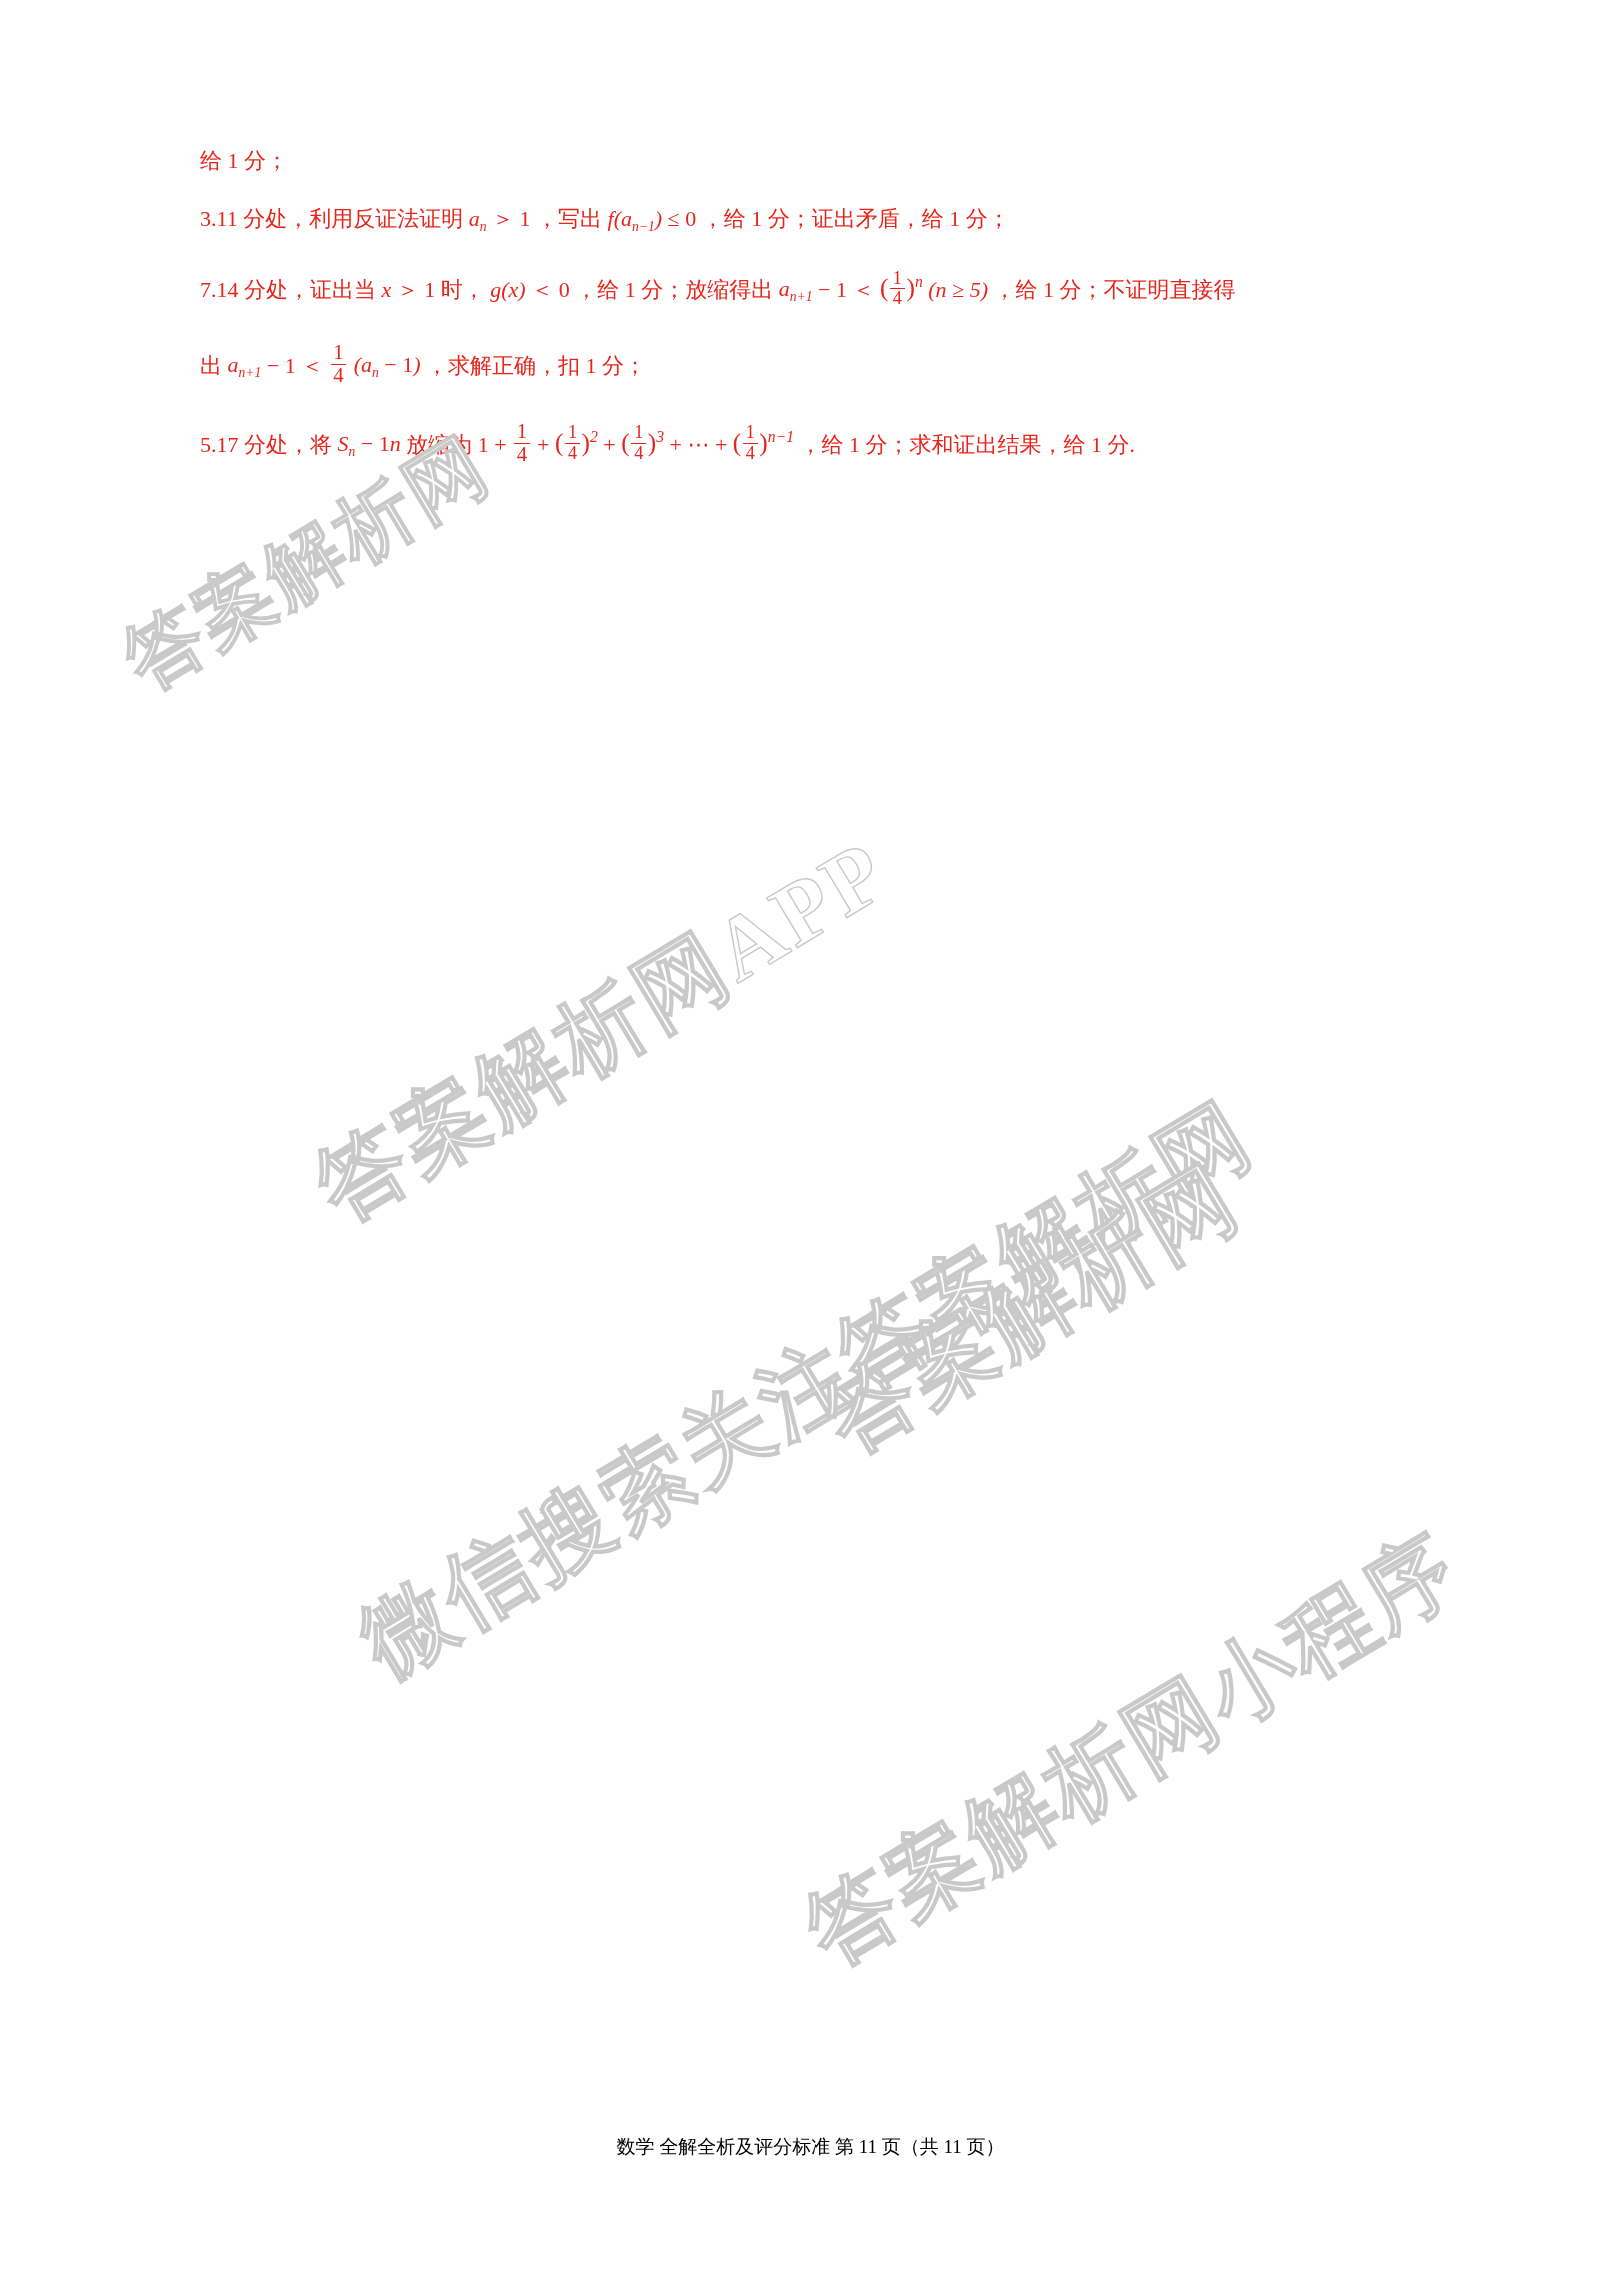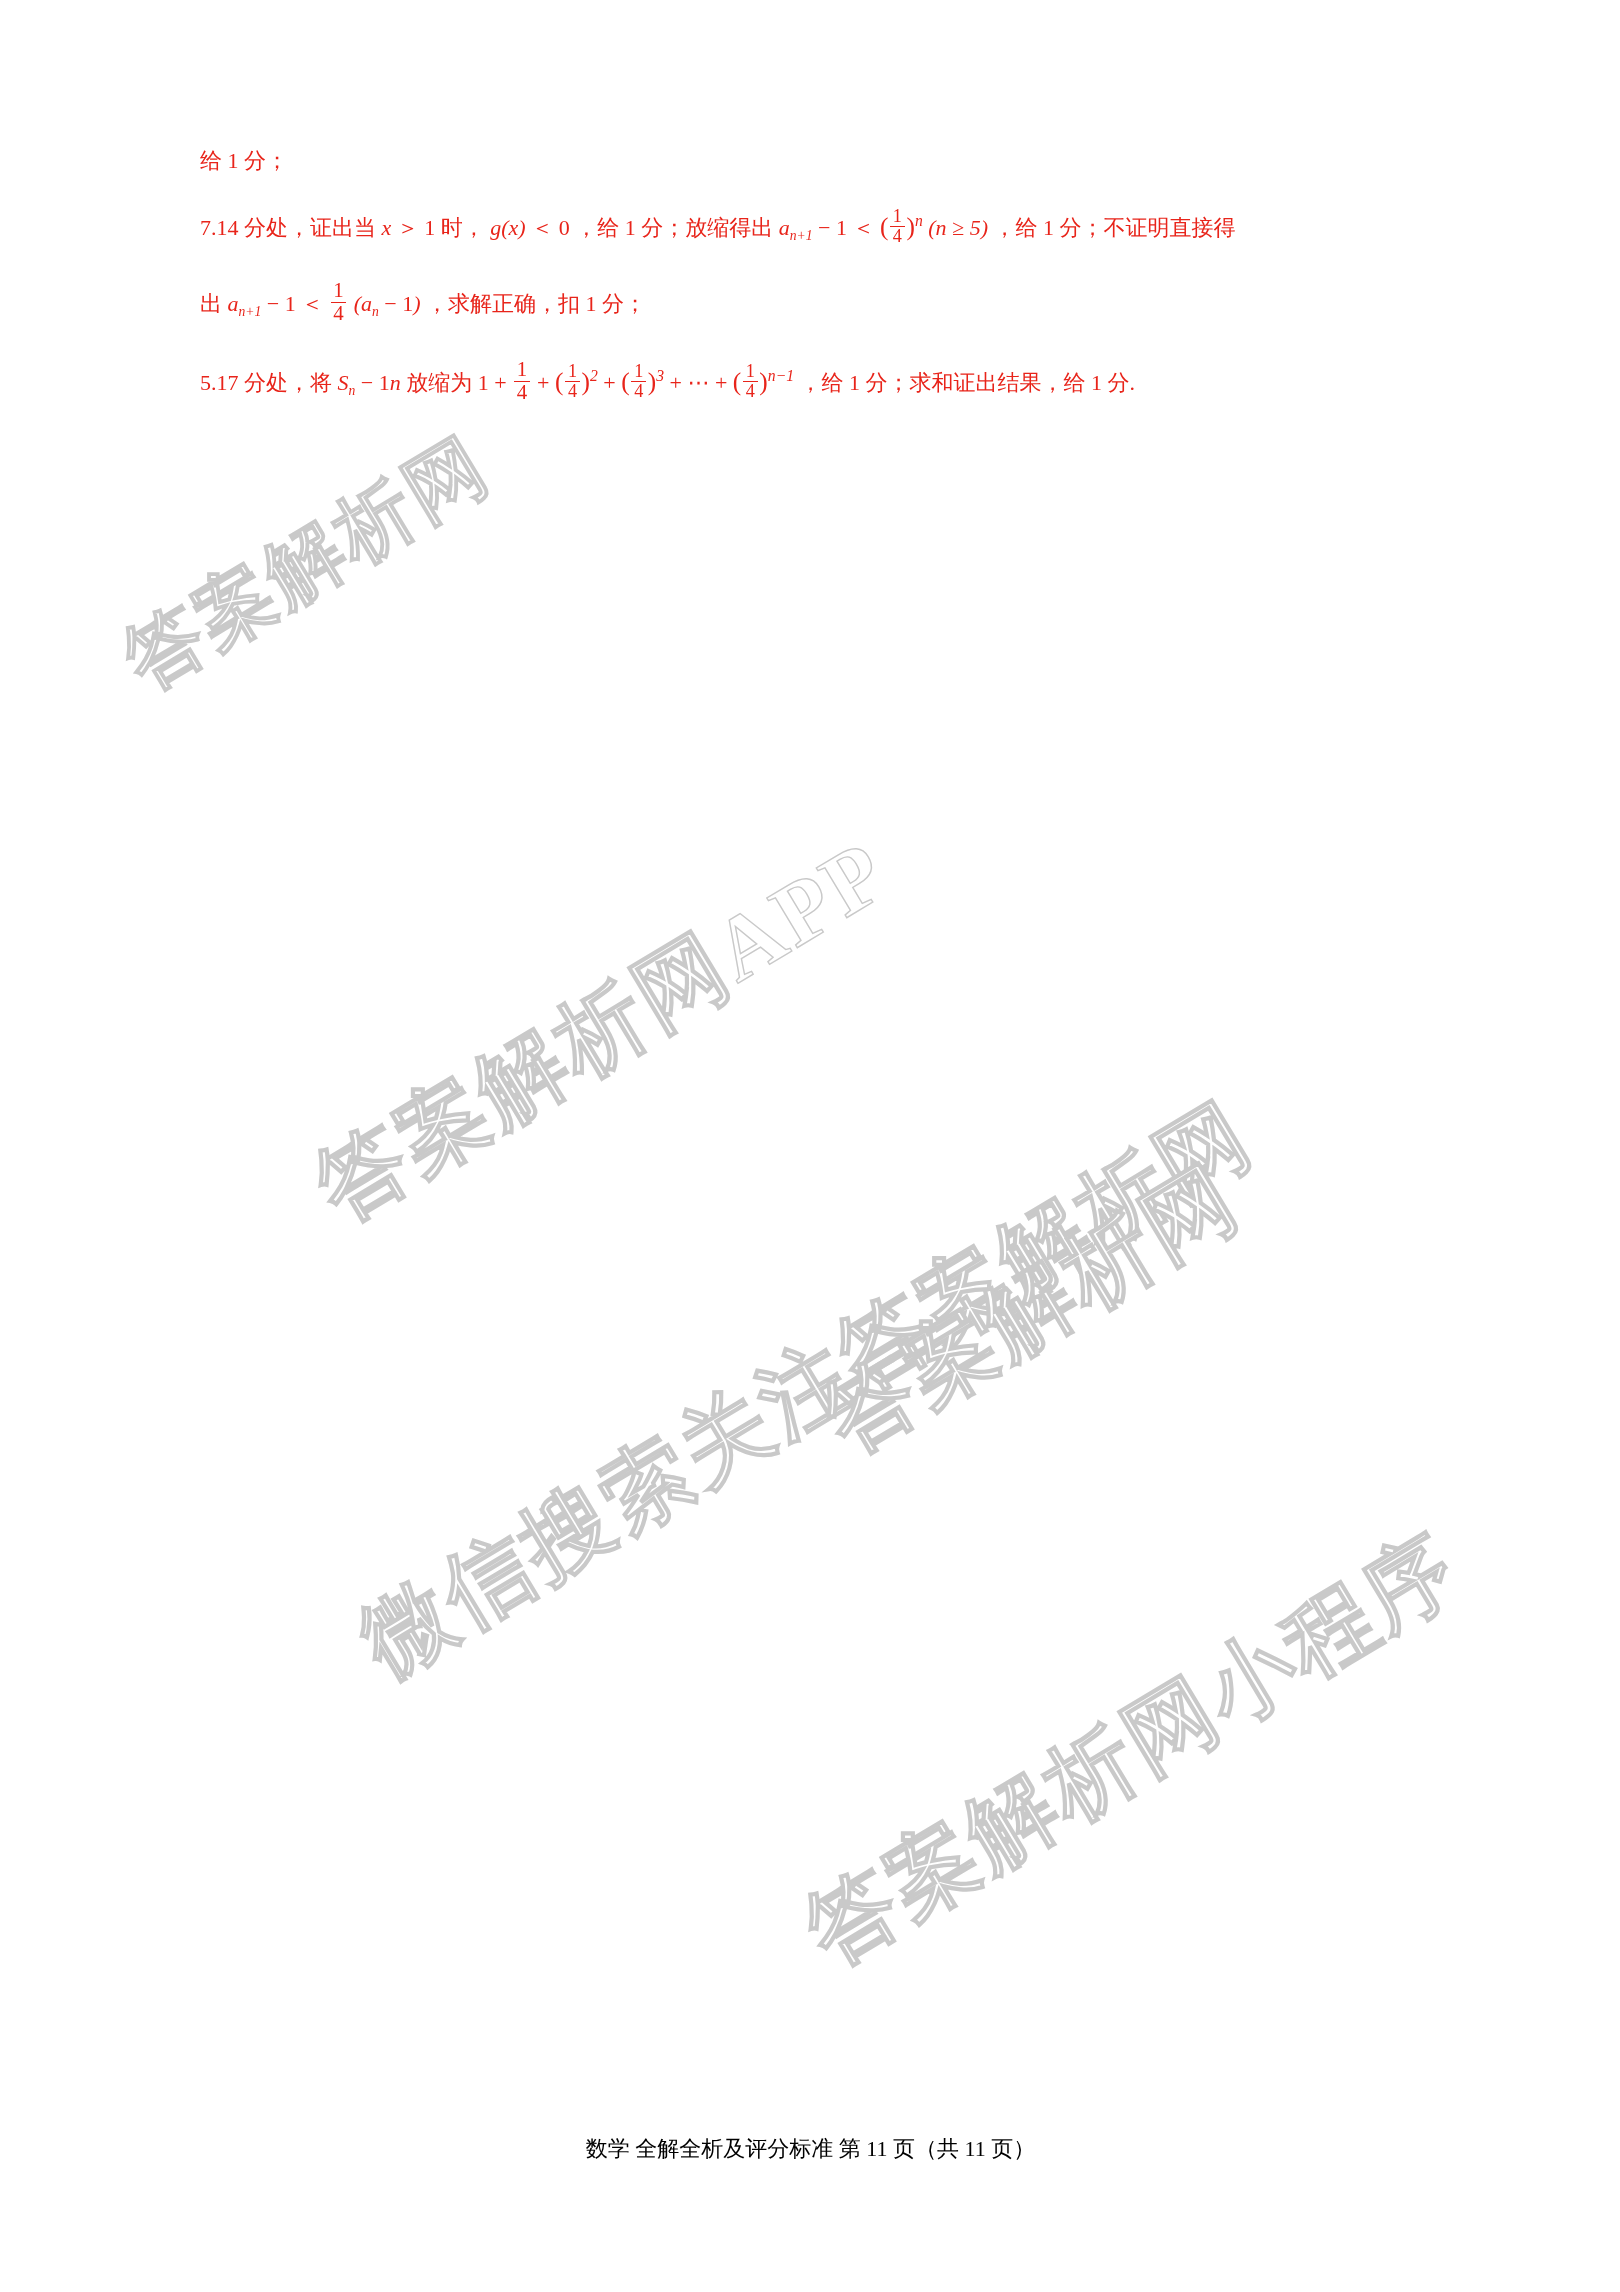--- a/index.html
+++ b/index.html
@@ -111,36 +111,46 @@
     transform-origin: left top;
   }
 
   
   .footer {
     position: absolute;
     left: 0;
     right: 0;
     top: 2134px;
     text-align: center;
-    font-size: 22px;
+    font-size: 19px;
     color: #000000;
     font-family: "Liberation Serif", serif;
   }
 </style>
 </head>
 <body>
 
 <div class="page">
 
   <div class="content">
 
     <div class="line">
       <span>给 1 分；</span>
     </div>
 
+    <div class="line">
+      <span>3.11 分处，利用反证法证明</span>
+      <span class="mi"><span>a</span><span class="sub">n</span></span>
+      <span>＞</span>
+      <span class="mn">1</span>
+      <span>，写出</span>
+      <span class="mi"><span>f</span>(<span>a</span><span class="sub">n−1</span>)</span>
+      <span class="mn">≤ 0</span>
+      <span>，给 1 分；证出矛盾，给 1 分；</span>
+    </div>
 
     <div class="line">
       <span>7.14 分处，证出当</span>
       <span class="mi">x</span>
       <span>＞ 1 时，</span>
       <span class="mi"><span>g</span>(<span>x</span>)</span>
       <span class="mn">＜ 0</span>
       <span>，给 1 分；放缩得出</span>
       <span class="mi"><span>a</span><span class="sub">n+1</span></span>
       <span class="mn">− 1</span>

